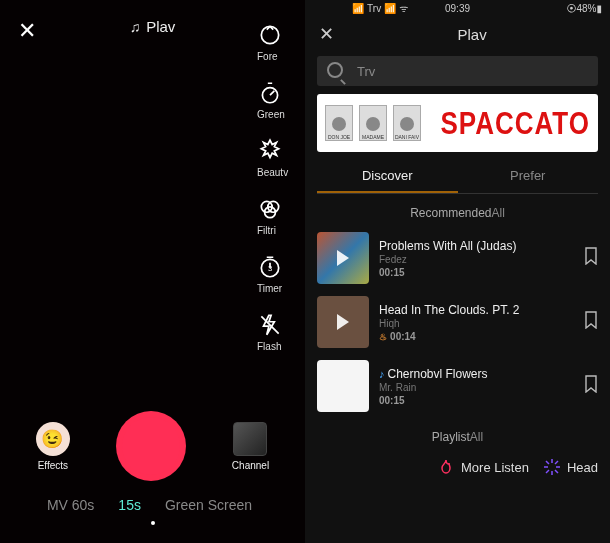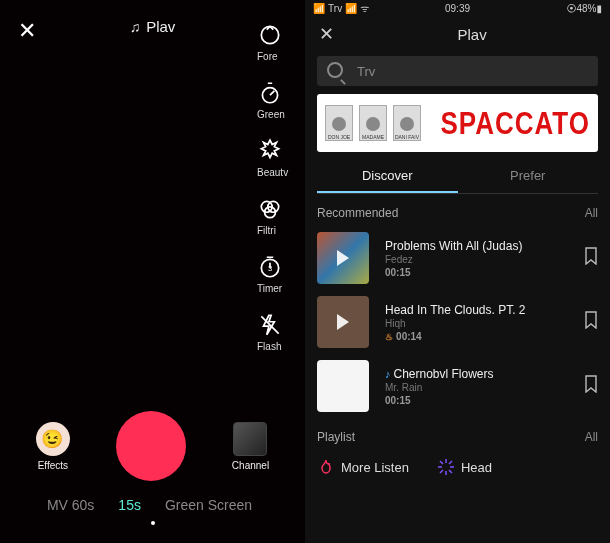--- a/index.html
+++ b/index.html
@@ -23,58 +23,58 @@
     .side-btn { display:flex; flex-direction:column; align-items:center; gap:4px; font-size:10px; color:#eee; }
     .effects-ic { width:34px; height:34px; border-radius:50%; background:#f5e0d6; display:flex; align-items:center; justify-content:center; font-size:18px; }
     .record-btn { width:70px; height:70px; border-radius:50%; background:#ff2e55; border:6px solid rgba(255,46,85,0.25); }
     .channel-ic { width:34px; height:34px; border-radius:4px; background:linear-gradient(135deg,#555,#222); border:1px solid #444; }
     .mode-row { position:absolute; bottom:30px; left:0; right:6px; display:flex; justify-content:center; gap:24px; font-size:14px; }
     .mode-row span { color:#888; }
     .mode-row .active { color:#5eead4; }
     .dot { position:absolute; bottom:18px; left:50%; width:4px; height:4px; border-radius:50%; background:#fff; transform:translateX(-50%); }
 
     
-    .status { height:16px; display:flex; align-items:center; justify-content:space-between; padding:0 8px; font-size:10px; color:#ccc; }
+    .status { height:16px; display:flex; align-items:center; justify-content:space-between; padding:0 8px; font-size:10px; color:#ccc;margin-left:39px; }
     .status .mid { position:absolute; left:50%; transform:translateX(-50%); }
     .r-header { display:flex; align-items:center; height:36px; }
     .r-header .close-r { margin-left:14px; font-size:18px; color:#ccc; }
     .r-header .title { margin:0 auto; font-size:15px; color:#ddd; }
     .search { margin:4px 12px 8px 12px; height:30px; background:#2a2a2a; border-radius:3px; display:flex; align-items:center; padding:0 10px; gap:8px; color:#888; font-size:13px; }
     .search .mag::before { content:""; display:inline-block; width:12px; height:12px; border:2px solid #888; border-radius:50%; position:relative; }
     .search .mag::after { content:""; display:inline-block; width:6px; height:2px; background:#888; transform:rotate(45deg); position:relative; top:5px; left:-3px; }
 
     .banner { margin:0 12px 8px 12px; height:58px; background:#fff; border-radius:3px; display:flex; align-items:center; padding:0 8px; gap:6px; overflow:hidden; }
     .banner .face { width:28px; height:36px; background:#ddd; border:1px solid #aaa; display:flex; flex-direction:column; justify-content:flex-end; align-items:center; }
     .banner .face .head { width:14px; height:14px; background:#888; border-radius:50%; margin-bottom:3px; }
     .banner .face span { font-size:5px; color:#333; white-space:nowrap; }
     .banner .title { margin-left:auto; font-family:Impact,'Arial Black',sans-serif; font-size:26px; font-weight:900; color:#d11; letter-spacing:1px; transform:scaleY(1.2); }
 
     .tabs { display:flex; margin:0 12px; border-bottom:1px solid #333; }
     .tabs .tab { flex:1; text-align:center; padding:8px 0; font-size:13px; color:#888; }
-    .tabs .tab.active { color:#eee; border-bottom:2px solid #7dd3fc; }
-
-    .section-head { display:flex; justify-content:space-between; padding:12px 12px 6px 12px; font-size:12px; color:#aaa; }
+    .tabs .tab.active { color:#eee; border-bottom:2px solid #a16207; }
+
+    .section-head { display:flex; justify-content:center; padding:12px 12px 6px 12px; font-size:12px; color:#aaa; }
     .section-head .all { color:#888; }
 
-    .track { display:flex; align-items:center; padding:6px 12px; gap:16px; }
+    .track { display:flex; align-items:center; padding:6px 12px; gap:10px; }
     .track .art { width:52px; height:52px; background:#333; border-radius:4px; position:relative; display:flex; align-items:center; justify-content:center; overflow:hidden; }
     .track .art.white { background:#f5f5f5; }
     .track .art.multi { background:linear-gradient(135deg,#b53,#37a,#aa4); }
     .track .art.photo { background:#6a5040; }
     .track .play-tri { width:0; height:0; border-left:12px solid rgba(255,255,255,.9); border-top:8px solid transparent; border-bottom:8px solid transparent; }
     .track .meta { flex:1; min-width:0; }
     .track .t-title { font-size:12px; color:#eee; white-space:nowrap; overflow:hidden; text-overflow:ellipsis; }
     .track .t-artist { font-size:10px; color:#777; line-height:14px; }
     .track .t-dur { font-size:10px; color:#999;font-weight:bold; }
     .track .fire { color:#d08030; font-size:9px; margin-right:3px; }
     .track .note-blue { color:#4aa8ff; font-size:11px; margin-right:3px; }
     .bm { width:14px; }
     .bm svg { stroke:#bbb; fill:none; stroke-width:1.4; }
 
-    .playlists { display:flex; gap:28px; padding:8px 12px 0 12px; }
+    .playlists { display:flex; gap:14px; padding:8px 12px 0 12px;justify-content:flex-end; }
     .pl-item { display:flex; align-items:center; gap:6px; font-size:13px; color:#ddd; }
     .pl-ic { width:18px; height:18px; display:flex; align-items:center; justify-content:center; }
   </style>
 </head>
 <body>
 
 <div class="app">
 
   <div class="left">
     <div class="close-x">✕</div>

